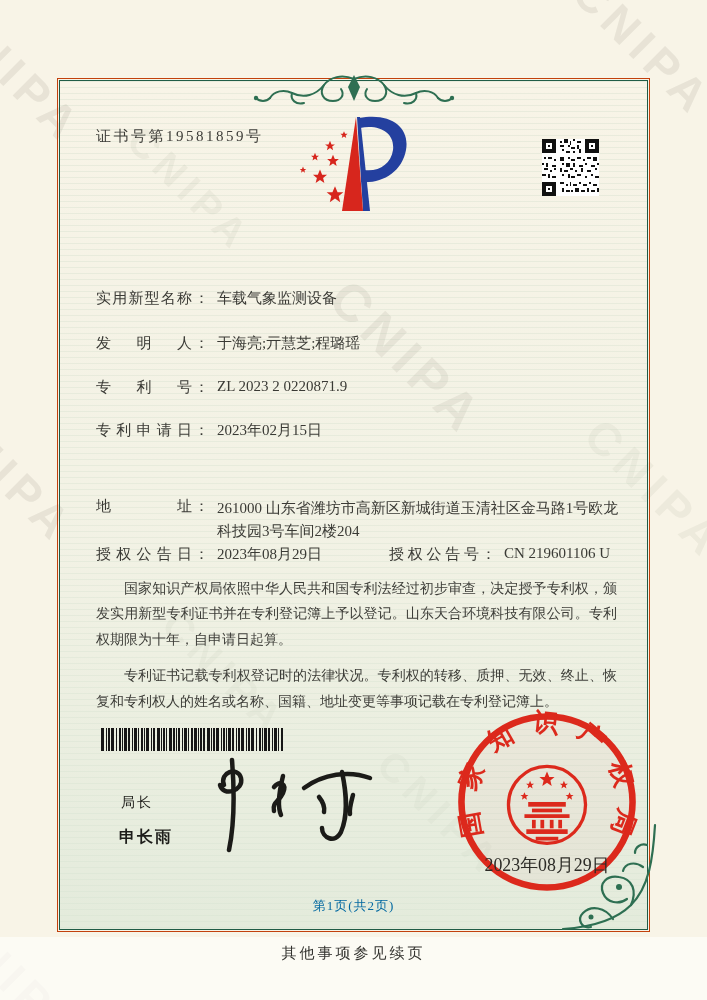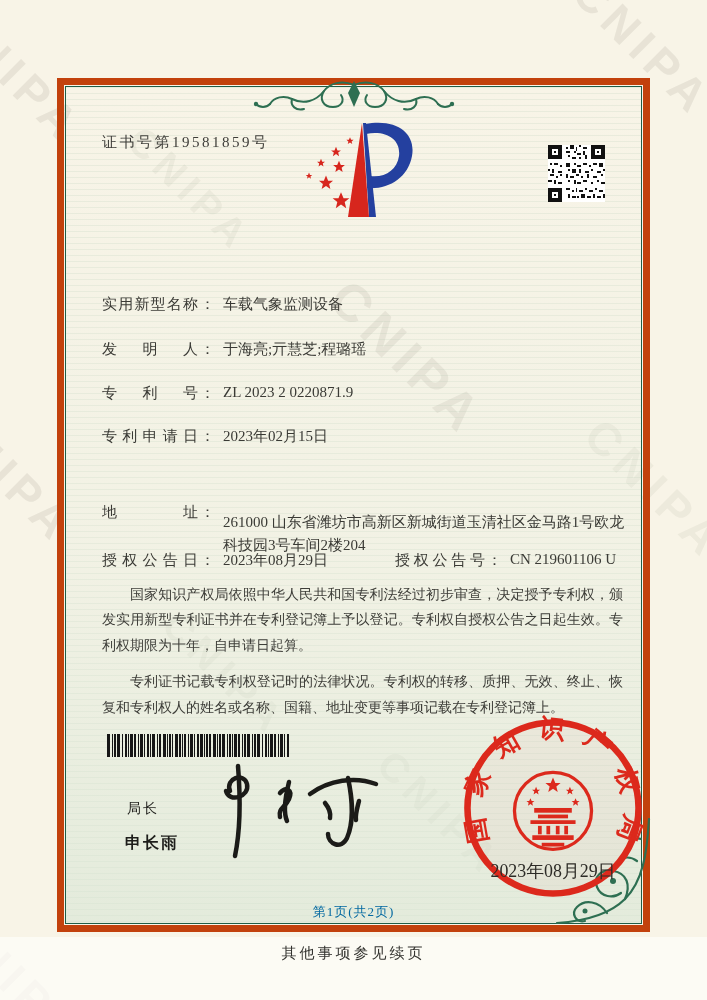--- a/index.html
+++ b/index.html
@@ -22,21 +22,21 @@
     transform-origin:0 0;
     white-space:nowrap;
     z-index:1;
     pointer-events:none;
   }
   .wm.big{font-size:52px;}
   .wm.faint{color:rgba(138,130,112,0.09);}
   
   .frame{
     position:absolute;left:57px;top:78px;width:593px;height:854px;
-    border:7px solid #c2410c;
+    border:1px solid #c2410c;
     box-sizing:border-box;
     z-index:2;
   }
   .frame-line{
     position:absolute;inset:1px;border:1px solid #205c46;pointer-events:none;
   }
   .frame-bg{
     position:absolute;inset:2px;
     background-image:
       linear-gradient(to bottom, rgba(231,239,229,0) 0%, rgba(224,235,221,0.25) 55%, rgba(214,229,212,0.6) 100%),
@@ -57,21 +57,21 @@
   }
   
   .row{position:absolute;left:38px;width:522px;font-size:15px;color:#3a3a35;white-space:nowrap;}
   .flabel{
     display:inline-block;width:96px;
     text-align:justify;text-align-last:justify;
     vertical-align:top;
   }
   .colon{display:inline-block;margin-left:2px;vertical-align:top;}
   .fvalue{display:inline-block;margin-left:8px;vertical-align:top;}
-  .fvalue.wrap{white-space:normal;width:408px;line-height:1.55;margin-top:8px;}
+  .fvalue.wrap{white-space:normal;width:408px;line-height:1.55;}
   .pair2{position:absolute;left:293px;top:0;}
   .pair2 .flabel{width:90px;}
   
   .legal{
     position:absolute;left:38px;top:497px;width:521px;
     font-size:14px;line-height:1.82;color:#3d3d38;text-align:justify;
   }
   .legal p{margin:0 0 11px 0;text-indent:2em;}
   
   .barcode{position:absolute;left:43px;top:649px;}
@@ -205,21 +205,21 @@
         <span class="flabel">地址</span><span class="colon">：</span><span class="fvalue wrap">261000 山东省潍坊市高新区新城街道玉清社区金马路1号欧龙科技园3号车间2楼204</span>
       </div>
       <div class="row" style="top:466px;">
         <span class="flabel">授权公告日</span><span class="colon">：</span><span class="fvalue">2023年08月29日</span>
         <span class="pair2">
           <span class="flabel">授权公告号</span><span class="colon">：</span><span class="fvalue">CN 219601106 U</span>
         </span>
       </div>
 
       <div class="legal">
-        <p>国家知识产权局依照中华人民共和国专利法经过初步审查，决定授予专利权，颁发实用新型专利证书并在专利登记簿上予以登记。专利权自授权公告之日起生效。专利权期限为十年，自申请日起算。</p>
+        <p>国家知识产权局依照中华人民共和国专利法经过初步审查，决定授予专利权，颁发实用新型专利证书并在专利登记簿上予以登记。山东天合环境科技有限公司。专利权期限为十年，自申请日起算。</p>
         <p>专利证书记载专利权登记时的法律状况。专利权的转移、质押、无效、终止、恢复和专利权人的姓名或名称、国籍、地址变更等事项记载在专利登记簿上。</p>
       </div>
 
       <div class="barcode">
         <svg width="183" height="23" viewBox="0 0 183 23">
           <line x1="0" y1="11.5" x2="183" y2="11.5" stroke="#161616" stroke-width="23" stroke-dasharray="3 2 1 1 2 1 3 2 1 2 2 1 1 1 3 1 2 2 1 1 3 1 1 2 2 1 1 1 3 2 1 1 2 2 3 1 1 1 2 1 1 2 3 1 2 1 1 1 2 2 1 1 3 1 1 2 2 1 3 1 1 1 2 1 2 2 3 1 1 1 2 1 3 2 1 1 2 1 1 1 3 1 2 2 1 1 2 1"></line>
         </svg>
       </div>
 
       <div class="sig-title">局长</div>

